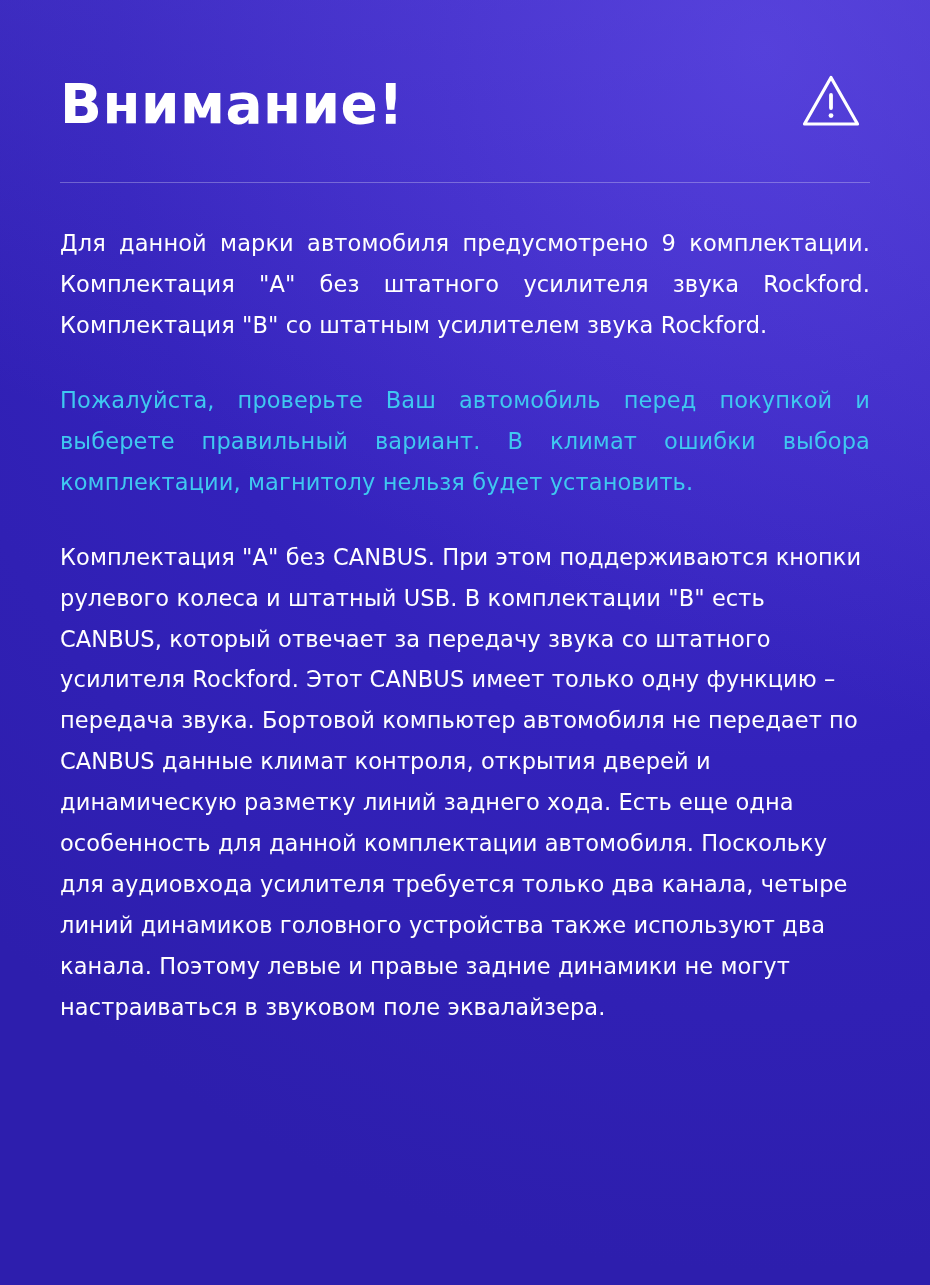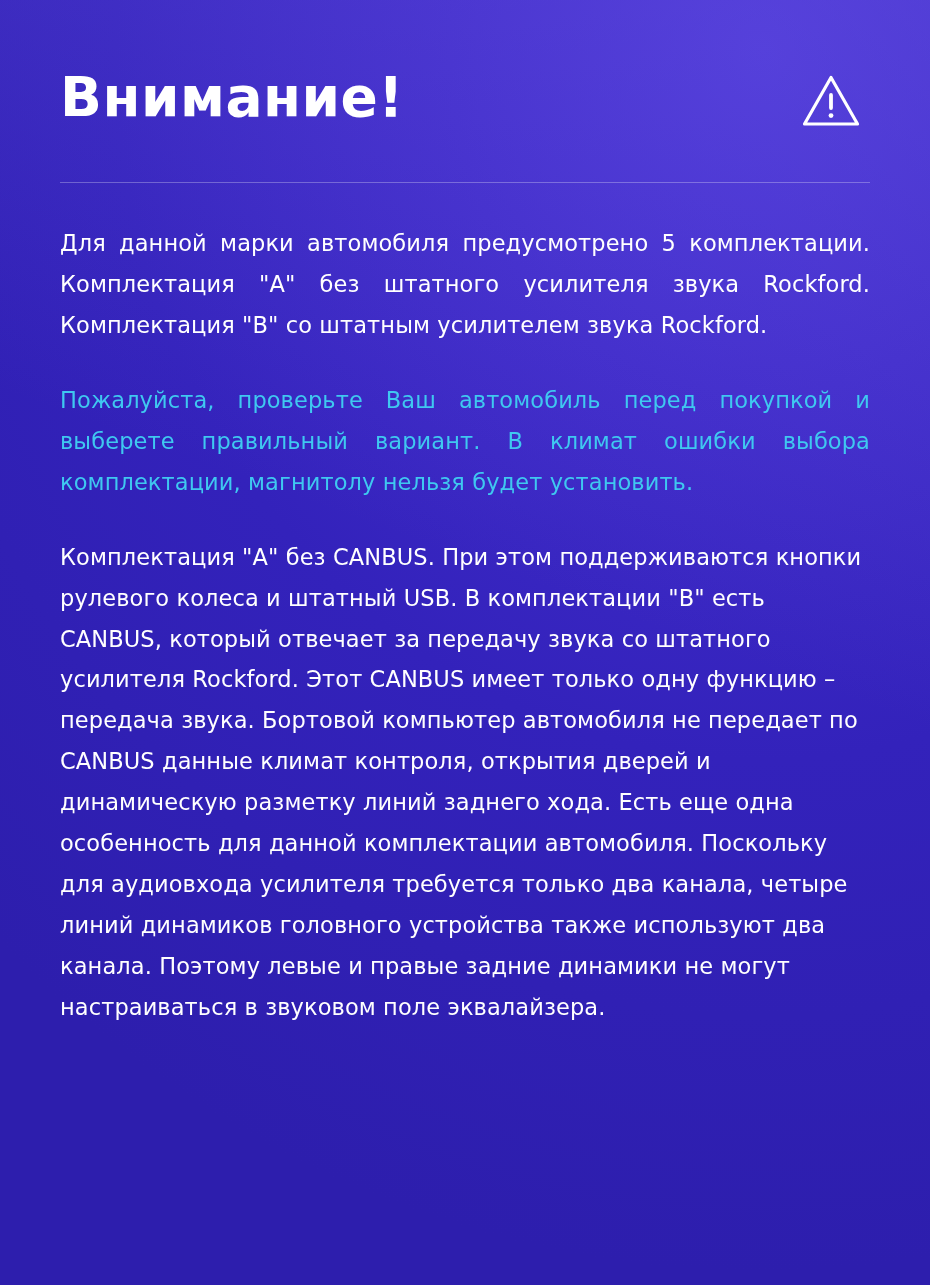--- a/index.html
+++ b/index.html
@@ -27,21 +27,21 @@
     background: linear-gradient(200deg, rgba(110,90,230,0.35) 0%, rgba(45,28,175,0.0) 45%);
     pointer-events: none;
   }
   .inner {
     position: relative;
     z-index: 2;
     padding: 58px 60px 0 60px;
   }
   .header {
     display: flex;
-    align-items: center;
+    align-items: flex-end;
     justify-content: space-between;
   }
   .title {
     font-size: 55px;
     line-height: 1.05;
     font-weight: 700;
     color: #ffffff;
     letter-spacing: 0.5px;
     margin: 0;
     padding-top: 4px;
@@ -93,19 +93,19 @@
           <path d="M31 5.5 L57.5 52 L4.5 52 Z" stroke="#ffffff" stroke-width="3.2" stroke-linejoin="round" fill="none"></path>
           <rect x="29.1" y="21" width="3.8" height="17" rx="1.9" fill="#ffffff"></rect>
           <circle cx="31" cy="43.6" r="2.4" fill="#ffffff"></circle>
         </svg>
       </span>
     </div>
 
     <div class="divider"></div>
 
     <div class="body-text">
-      <p class="para">Для данной марки автомобиля предусмотрено 5 комплектации. Комплектация "А" без штатного усилителя звука Rockford. Комплектация "В" со штатным усилителем звука Rockford.</p>
+      <p class="para">Для данной марки автомобиля предусмотрено 9 комплектации. Комплектация "А" без штатного усилителя звука Rockford. Комплектация "В" со штатным усилителем звука Rockford.</p>
       <p class="para accent">Пожалуйста, проверьте Ваш автомобиль перед покупкой и выберете правильный вариант. В климат ошибки выбора комплектации, магнитолу нельзя будет установить.</p>
       <p class="para tail">Комплектация "А" без CANBUS. При этом поддерживаются кнопки рулевого колеса и штатный USB. В комплектации "В" есть CANBUS, который отвечает за передачу звука со штатного усилителя Rockford. Этот CANBUS имеет только одну функцию – передача звука. Бортовой компьютер автомобиля не передает по CANBUS данные климат контроля, открытия дверей и динамическую разметку линий заднего хода. Есть еще одна особенность для данной комплектации автомобиля. Поскольку для аудиовхода усилителя требуется только два канала, четыре линий динамиков головного устройства также используют два канала. Поэтому левые и правые задние динамики не могут настраиваться в звуковом поле эквалайзера.</p>
     </div>
 
   </div>
 </div>
 
 </body></html>

